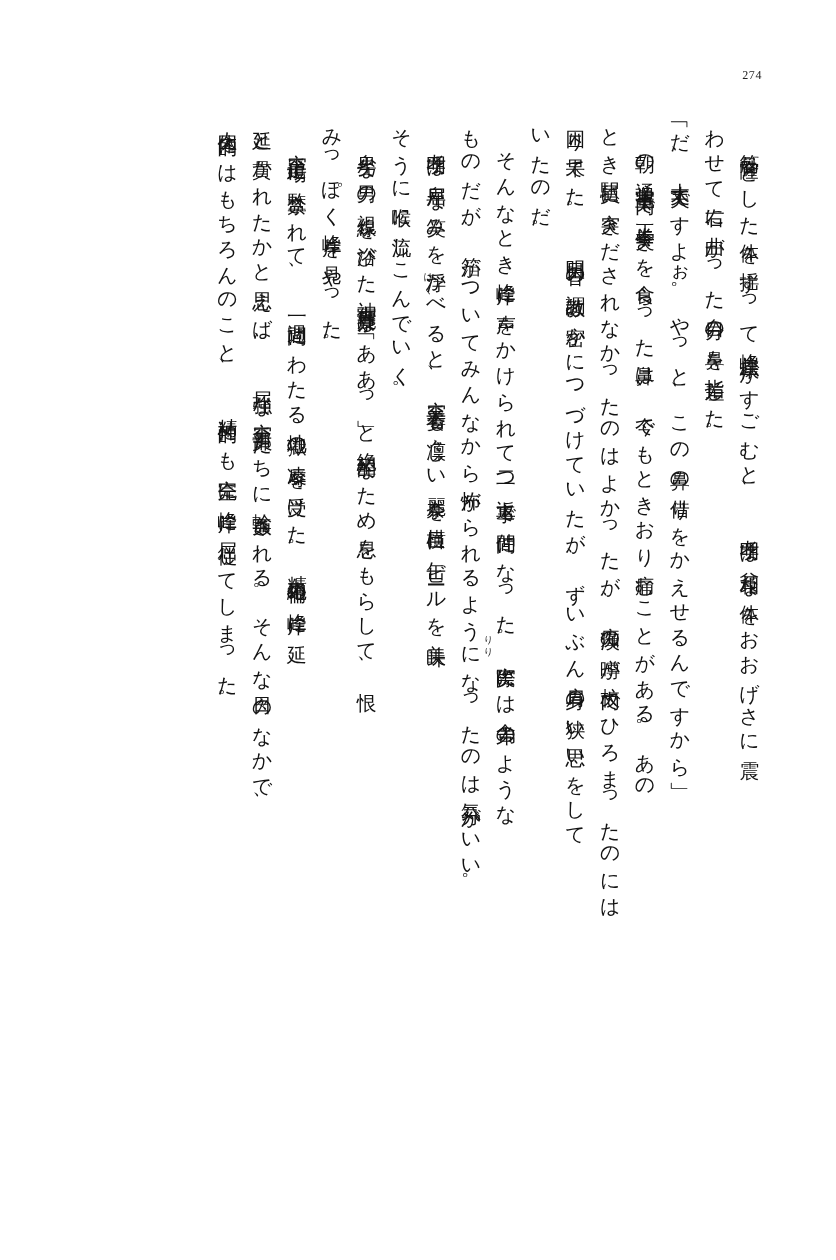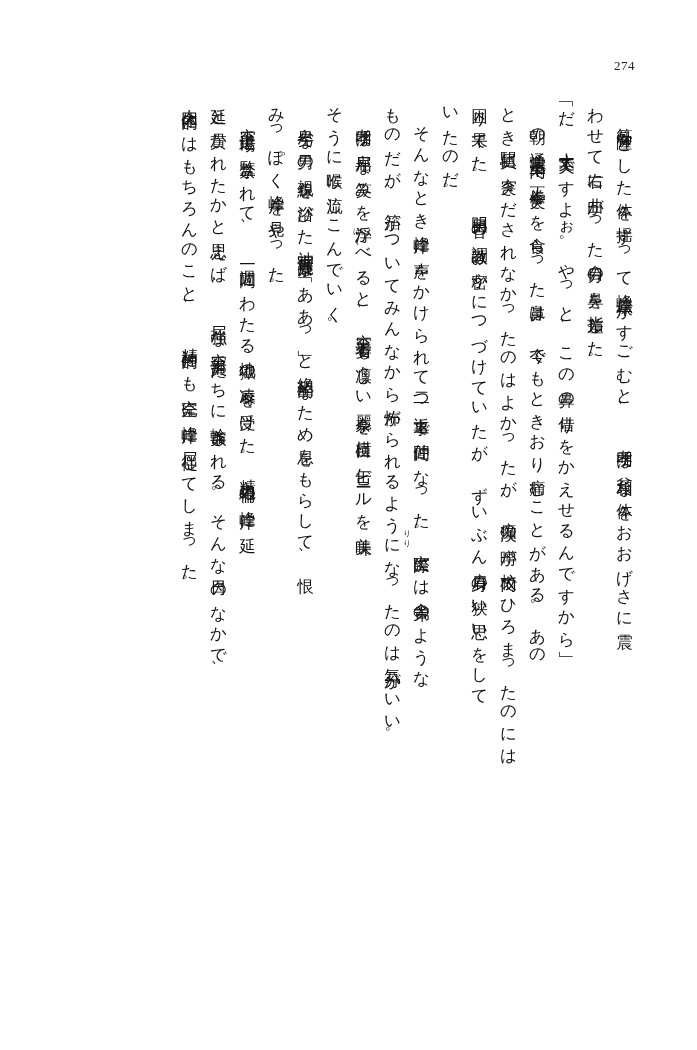--- a/index.html
+++ b/index.html
@@ -23,21 +23,21 @@
     width: 697px;
     height: 1050px;
     background: #ffffff;
   }
 
   
   .page-number {
     position: absolute;
     top: 58px;
     right: 62px;
-    font-size: 13px;
+    font-size: 10px;
     letter-spacing: 0.5px;
     color: #222;
     font-family: "Liberation Serif", "DejaVu Serif", serif;
   }
 
   
   .text-block {
     position: absolute;
     top: 96px;
     right: 58px;

